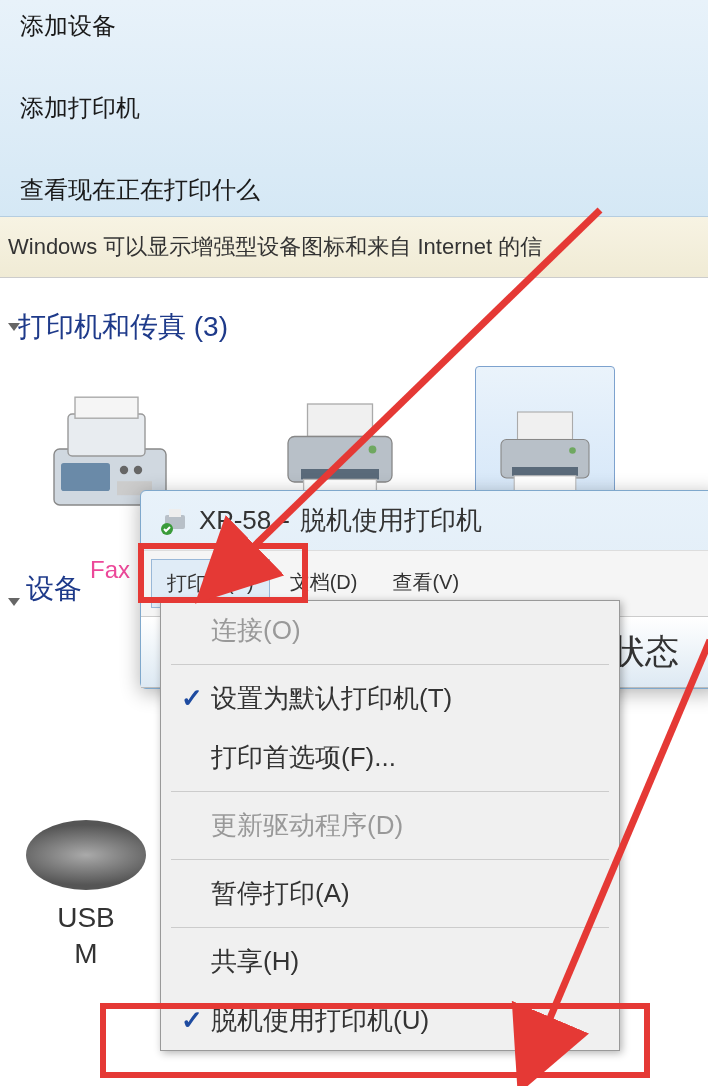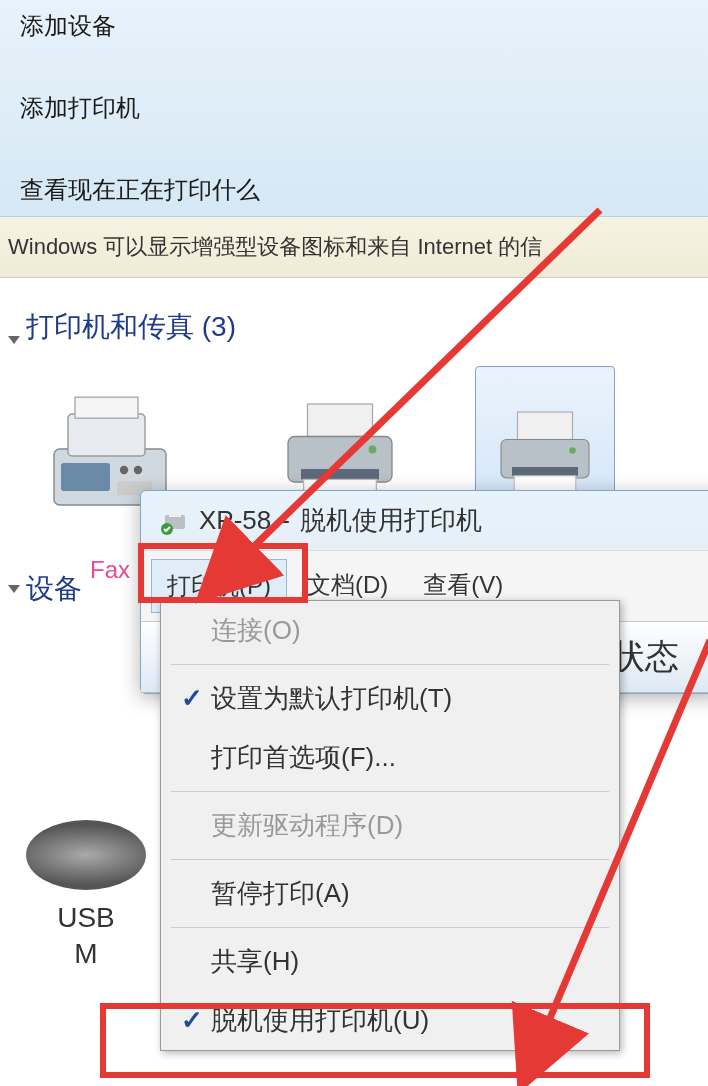--- a/index.html
+++ b/index.html
@@ -5,54 +5,54 @@
 * { margin: 0; padding: 0; box-sizing: border-box; font-family: "Microsoft YaHei", sans-serif; }
 body { width: 708px; height: 1086px; background: #fff; position: relative; overflow: hidden; }
 
 .toolbar { background: linear-gradient(#e8f2fa, #d5e8f5); border-bottom: 1px solid #b5cde0; padding: 10px 20px; display: flex; gap: 50px; flex-direction: column; }
 .toolbar-item { color: #1a1a1a; font-size: 24px; cursor: pointer; }
 
 .infobar { background: linear-gradient(#f7f3e3, #f0ebd5); border-bottom: 1px solid #ccc; padding: 15px 8px; color: #333; font-size: 22px; white-space: nowrap; }
 
 .content { padding: 15px 10px; }
 
-.section-header { display: flex; align-items: flex-end; gap: 8px; margin: 15px 0; }
+.section-header { display: flex; align-items: center; margin: 15px 0; }
 .disclosure { width: 0; height: 0; border-left: 8px solid #666; border-top: 6px solid transparent; border-bottom: 6px solid transparent; transform: rotate(90deg); }
 .section-title { color: #1e3a8a; font-size: 28px; }
 
 .devices-row { display: flex; gap: 30px; margin-top: 20px; position: relative; }
 .device { display: flex; flex-direction: column; align-items: center; width: 200px; position: relative; }
 .device-icon { width: 160px; height: 180px; border: 1px solid transparent; display: flex; align-items: center; justify-content: center; margin-bottom: 10px; }
 .device-selected .device-icon { border: 1px solid #7da2ce; background: linear-gradient(#eaf3fb, #cfe3f8); border-radius: 4px; }
 .device-label { font-size: 24px; color: #ec4899; }
 
 .printer-svg { width: 130px; height: 130px; }
 .fax-svg { width: 140px; height: 140px; }
 .check-badge { position: absolute; bottom: 45px; left: 5px; width: 42px; height: 42px; border-radius: 50%; background: radial-gradient(#6fd46f, #0a8f0a); display: flex; align-items: center; justify-content: center; color: #fff; font-size: 28px; font-weight: bold; box-shadow: 0 1px 3px rgba(0,0,0,0.3); }
 
 .printer-window { position: absolute; top: 490px; left: 140px; width: 580px; background: linear-gradient(#e8f2fa, #dce9f5); border: 1px solid #7fa8cc; border-radius: 6px; box-shadow: 0 4px 20px rgba(0,0,0,0.3); }
 .pw-title { display: flex; align-items: center; gap: 10px; padding: 12px 20px; font-size: 26px; color: #333; }
 .pw-title-icon { width: 28px; height: 28px; position: relative; }
 .pw-menubar { background: #f5f5f5; border-top: 1px solid #ddd; border-bottom: 1px solid #ccc; display: flex; padding: 8px 0 8px 10px; gap: 5px; }
-.pw-menu { padding: 10px 15px; font-size: 24px; color: #333; cursor: pointer; }
+.pw-menu { padding: 10px 15px; font-size: 20px; color: #333; cursor: pointer; }
 .pw-menu-active { background: #e0ecf7; border: 1px solid #99b8d8; }
 .pw-columns { background: linear-gradient(#fff, #dde9f3); border-bottom: 1px solid #bbb; padding: 12px 0; display: flex; justify-content: flex-end; padding-right: 40px; }
 .pw-col { font-size: 34px; color: #333; text-align: center; }
 
 .dropdown { position: absolute; top: 600px; left: 160px; width: 460px; background: #f0f0f0; border: 1px solid #999; box-shadow: 2px 2px 8px rgba(0,0,0,0.3); }
 .dd-item { display: flex; align-items: center; padding: 12px 20px; font-size: 26px; color: #333; cursor: pointer; }
 .dd-item.disabled { color: #999; text-align: right; }
 .dd-check { width: 30px; color: #1e4ba0; font-size: 26px; font-weight: bold; }
 .dd-sep { height: 1px; background: #ccc; margin: 4px 10px; }
 
 .usb-block { position: absolute; top: 820px; left: 26px; display: flex; flex-direction: column; align-items: center; }
 .usb-icon { width: 120px; height: 70px; background: radial-gradient(ellipse 80px 30px at center, #aaa, #555); border-radius: 50%; margin-bottom: 10px; }
 .usb-label { font-size: 28px; color: #333; text-align: center; line-height: 1.3; }
 
-.devices-section { position: absolute; top: 570px; left: 10px; display: flex; align-items: center; gap: 8px; }
+.devices-section { position: absolute; top: 570px; left: 10px; display: flex; align-items: flex-end; gap: 8px; }
 
 .red-box { position: absolute; border: 6px solid #e53935; }
 .arrow { position: absolute; }
 .arrow svg { overflow: visible; }
 
 </style>
 </head>
 <body>
 
 <div class="toolbar">

